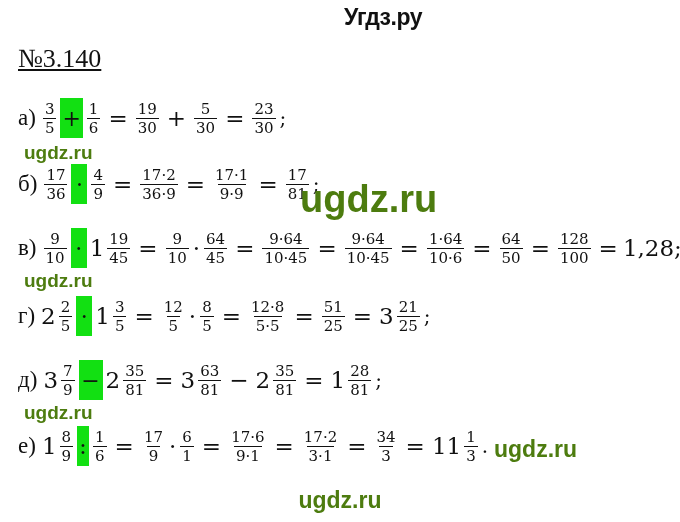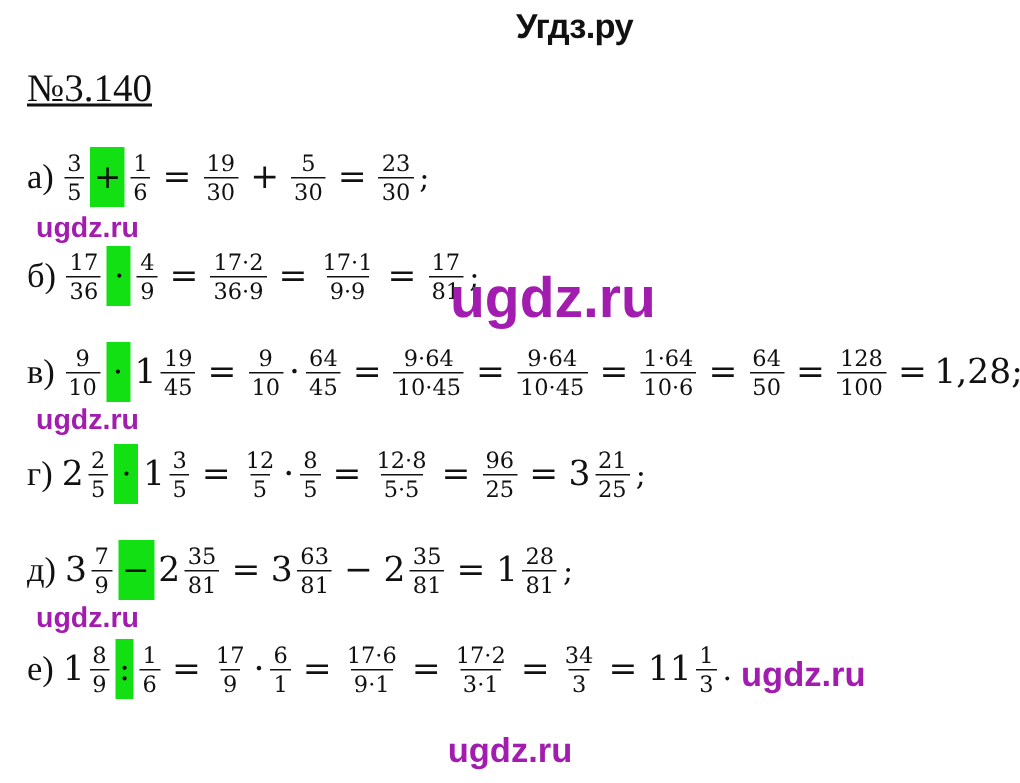--- a/index.html
+++ b/index.html
@@ -1,19 +1,19 @@
 <!DOCTYPE html>
 <html><head>
 <meta charset="utf-8">
 <style>
   html, body { margin:0; padding:0; background:#fff; }
   body { width:680px; height:522px; position:relative; overflow:hidden; font-family:"DejaVu Serif", serif; color:#111; }
   .title { position:absolute; left:0; width:680px; top:4px; text-align:center; font-family:"Liberation Sans", sans-serif; font-weight:bold; font-size:23px; letter-spacing:-0.5px;padding-left:43px; }
   .task { position:absolute; left:18px; top:44px; font-family:"Liberation Serif", serif; font-size:26px;text-decoration:underline; }
-  .wm { position:absolute; font-family:"Liberation Sans", sans-serif; font-weight:bold; color:#a21caf; }
+  .wm { position:absolute; font-family:"Liberation Sans", sans-serif; font-weight:bold; color:#4d7c0f; }
   .wm-small { font-size:19px; }
   .wm-big { font-size:38px; }
   .row { position:absolute; left:18px; display:flex; align-items:center; font-size:20px; white-space:nowrap; }
   .lbl { font-family:"Liberation Serif", serif; font-size:23px; margin-right:4px; }
   .frac { display:inline-flex; flex-direction:column; align-items:center; margin:0 3px; font-size:15px; line-height:18px; }
   .frac .num { padding:0 2px; }
   .frac .den { border-top:1.4px solid #111; padding:0 2px; }
   .op { font-size:23px; margin:0 5px; }
   .whole { font-size:23px; margin-left:2px; }
   .hl { background:#12e012; display:inline-flex; align-items:center; justify-content:center; height:40px; min-width:12px; padding:0 2px; font-size:22px; margin:0 1px; }
@@ -161,21 +161,21 @@
       <span class="num">8</span>
       <span class="den">5</span>
     </span>
   <span class="op">=</span>
   <span class="frac">
       <span class="num">12·8</span>
       <span class="den">5·5</span>
     </span>
   <span class="op">=</span>
   <span class="frac">
-      <span class="num">96</span>
+      <span class="num">51</span>
       <span class="den">25</span>
     </span>
   <span class="op">=</span>
   <span class="whole">3</span>
   <span class="frac">
       <span class="num">21</span>
       <span class="den">25</span>
     </span>
   <span class="semi">;</span>
 </div>

